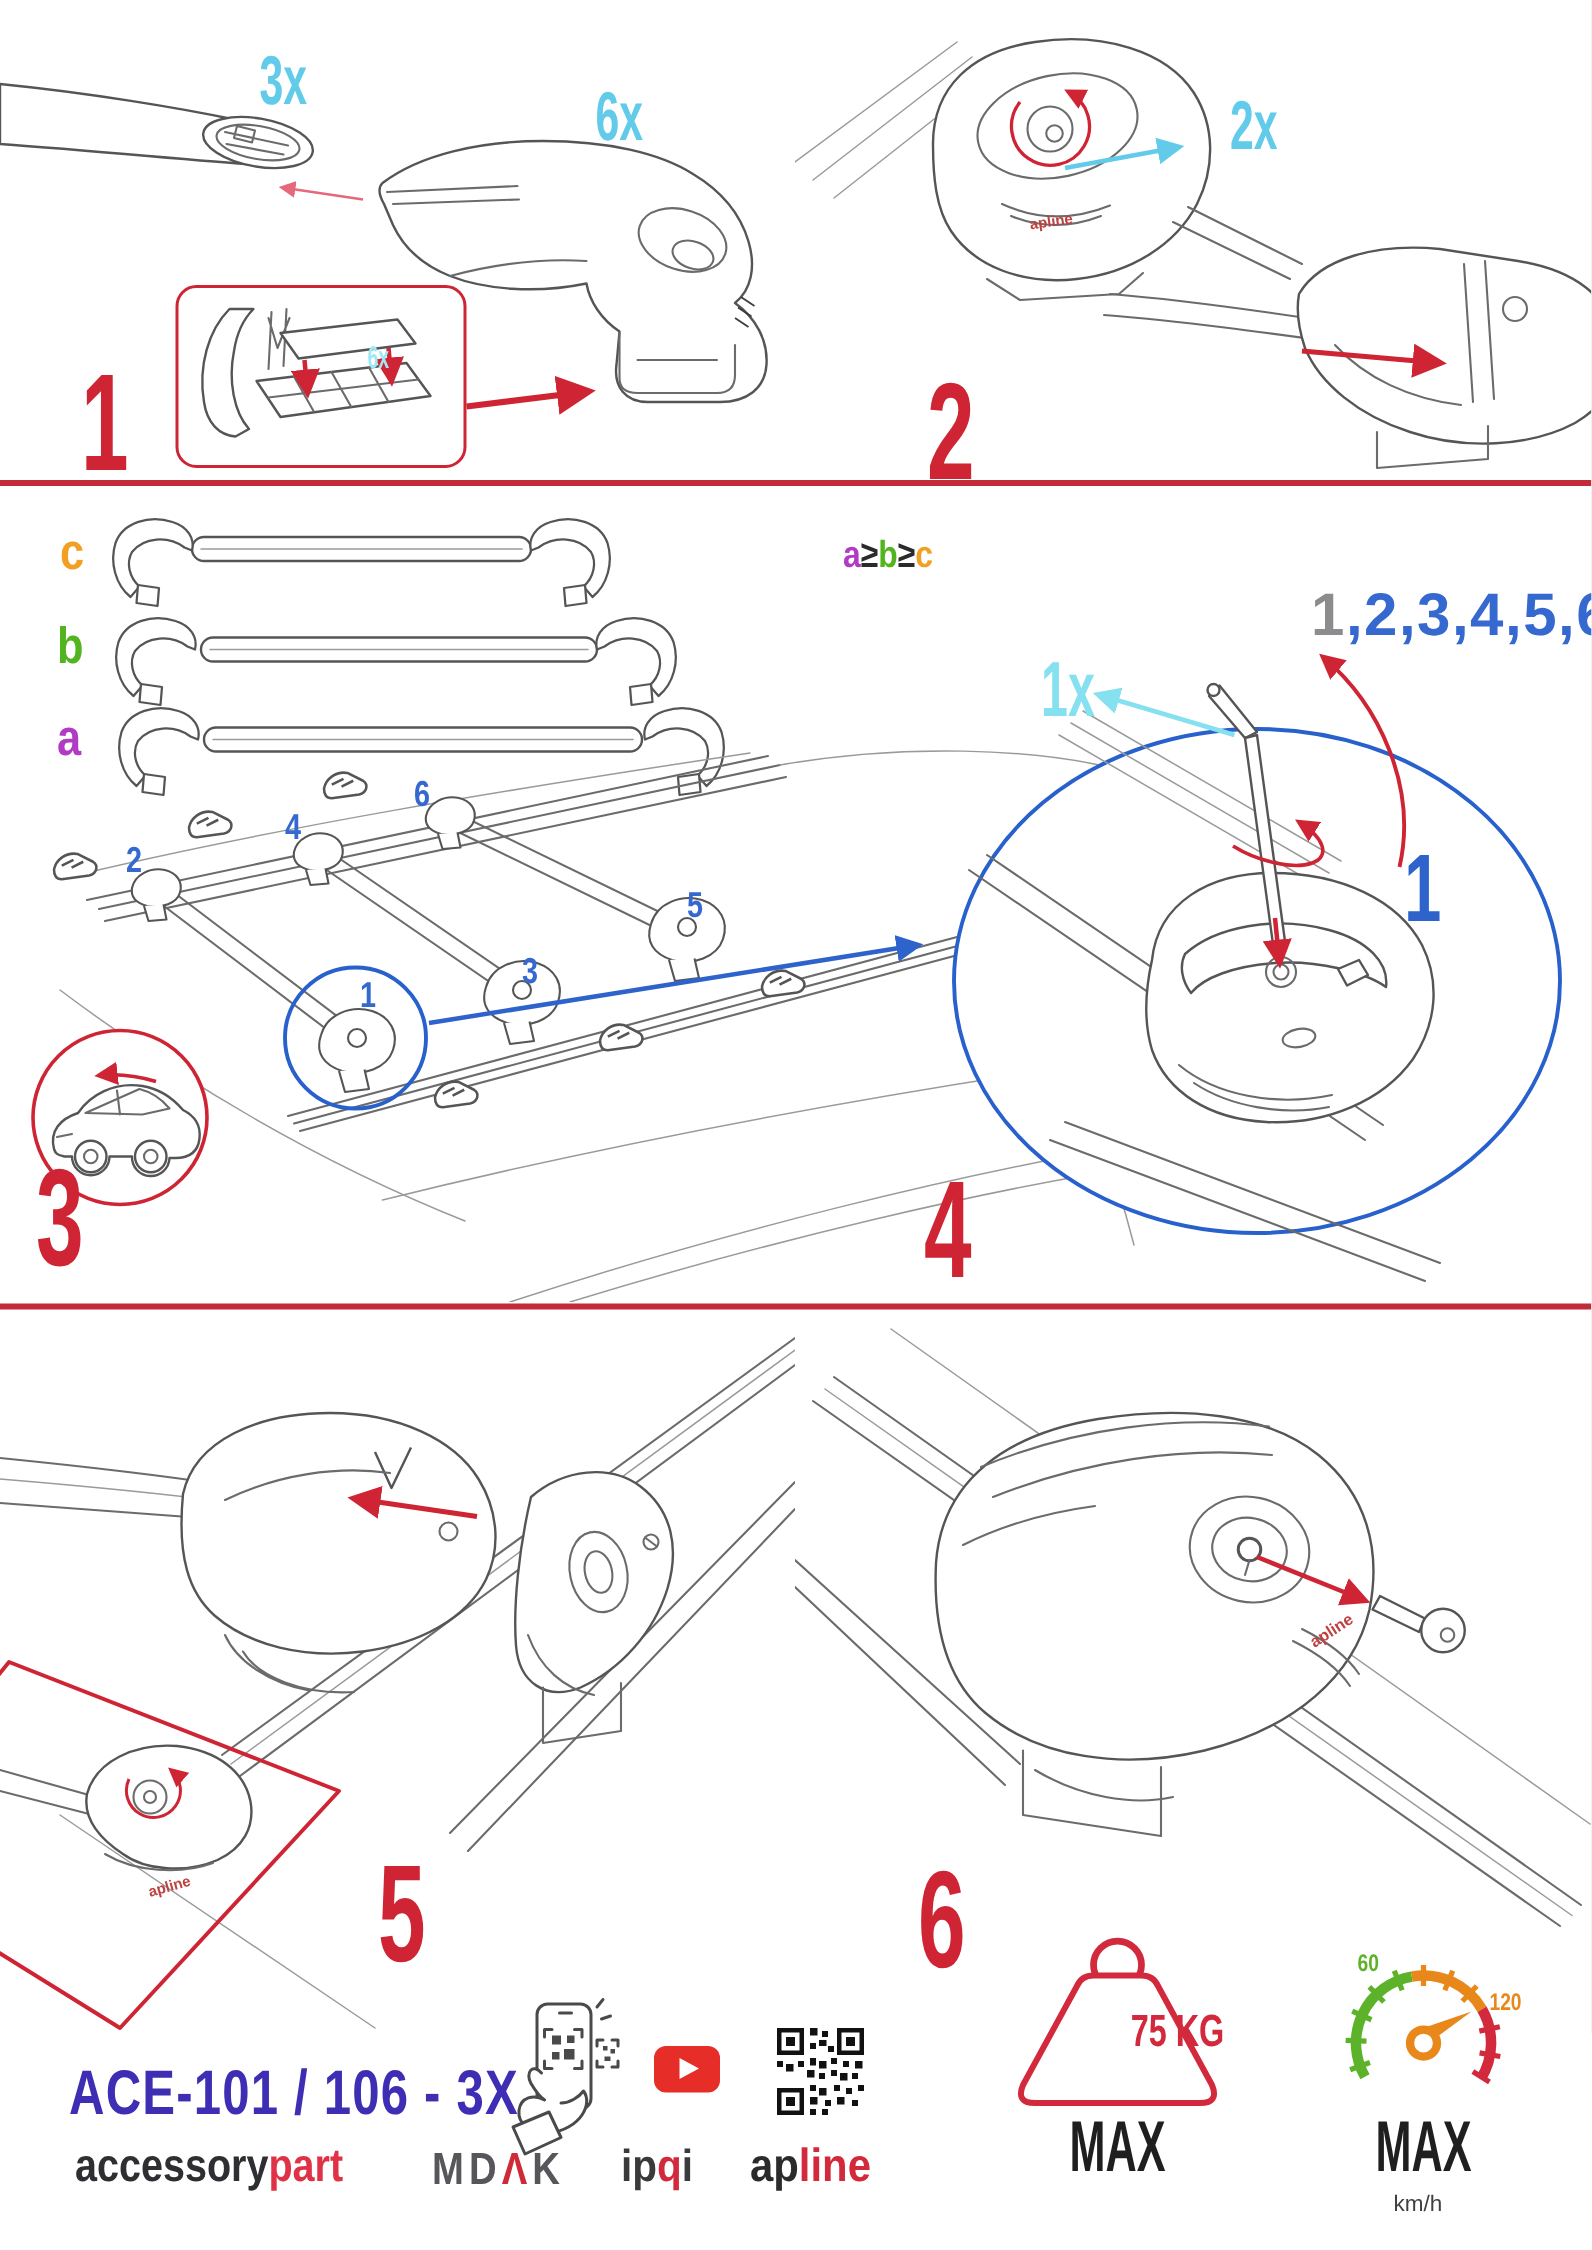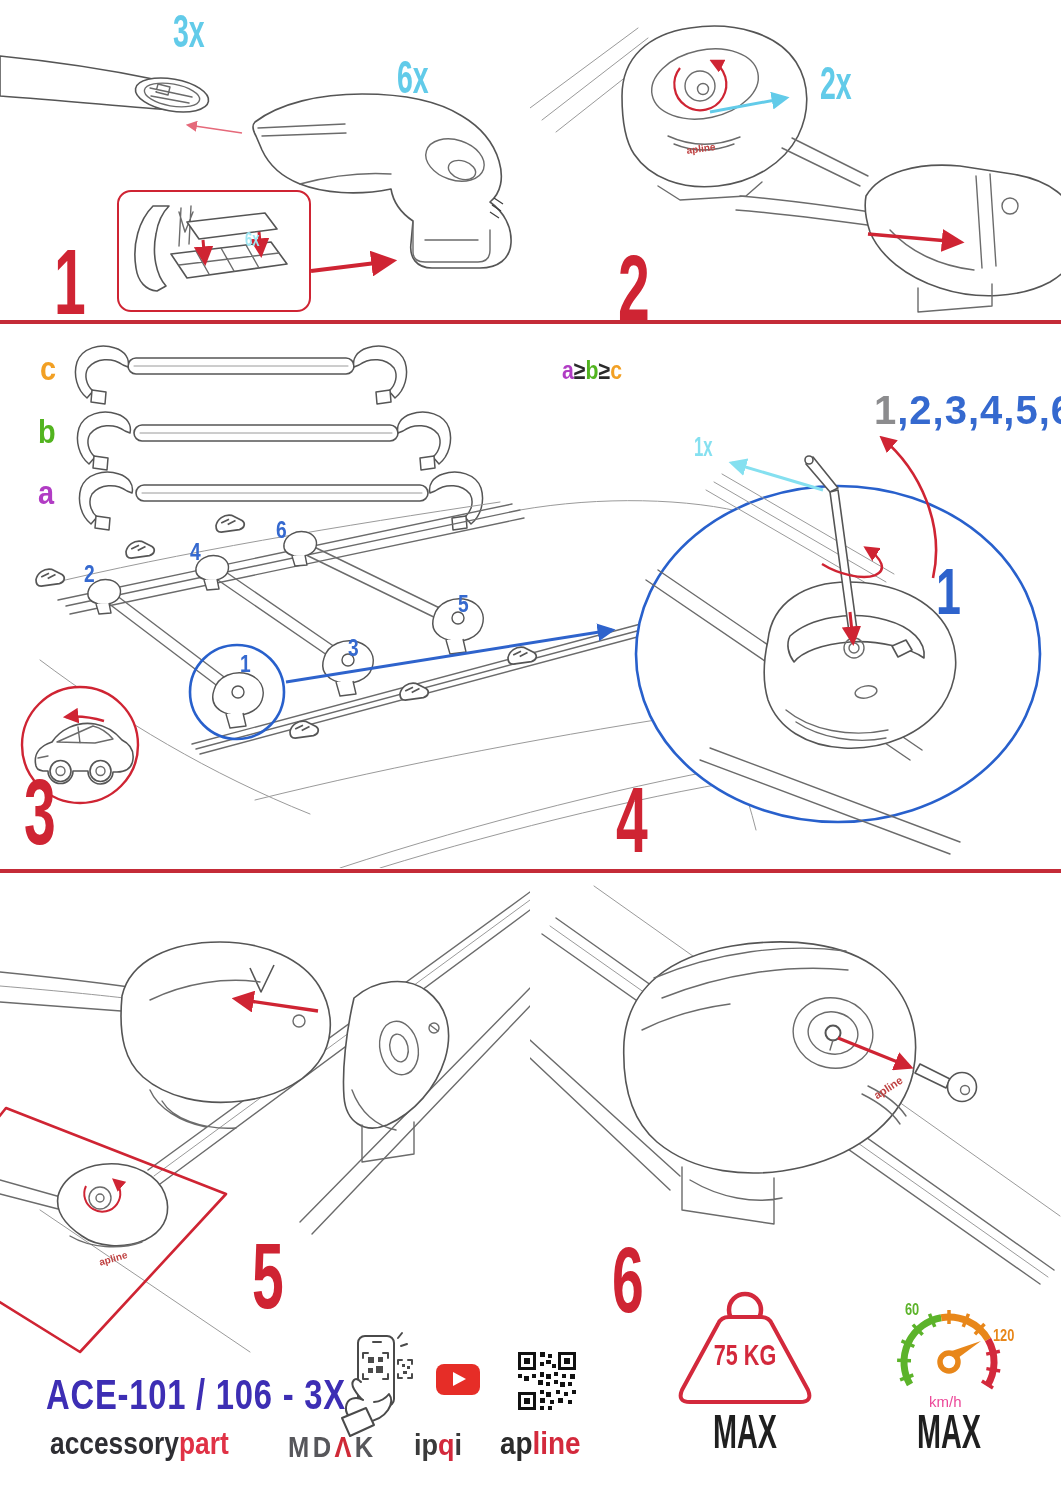--- a/index.html
+++ b/index.html
@@ -2,21 +2,21 @@
 <html><head>
 <meta charset="utf-8">
 <style>
   html,body{margin:0;padding:0;background:#e8e8e8;}
   .page{position:relative;width:1061px;height:1500px;background:#ffffff;overflow:hidden;
         font-family:"Liberation Sans",sans-serif;}
   .t{position:absolute;white-space:nowrap;line-height:1;}
   .cond{display:inline-block;transform:scaleX(.62);transform-origin:left top;}
   .stepnum{font-size:92px;font-weight:700;color:#cf2433;}
   .qty{font-size:46px;font-weight:600;color:#62cbe9;}
-  .qty-lt{font-size:27px;font-weight:600;color:#85e0f0;}
+  .qty-lt{font-size:52px;font-weight:600;color:#85e0f0;}
   .qty-sm{font-size:21px;font-weight:600;color:#9fe8f4;}
   .pos{font-size:24px;font-weight:700;color:#3569cf;transform:scaleX(.8);transform-origin:left top;display:inline-block;}
   .barletter{font-size:34px;font-weight:700;transform:scaleX(.85);transform-origin:left top;display:inline-block;}
   .formula{font-size:25px;font-weight:700;transform:scaleX(.85);transform-origin:left top;}
   .seq{font-size:40px;font-weight:700;transform:scaleX(.8);transform-origin:left top;letter-spacing:1px;}
   .callout1{font-size:64px;font-weight:700;color:#2e63cc;transform:scaleX(.7);transform-origin:left top;}
   .divider{position:absolute;left:0;width:1061px;height:4px;background:#c42b38;}
   .inset1{position:absolute;left:117px;top:190px;width:190px;height:118px;border:2.5px solid #cf2433;border-radius:14px;background:#fff;}
   .brandmark{font-size:10px;font-weight:700;color:#bf4040;transform-origin:left top;}
   .code{font-size:42px;font-weight:700;color:#3d2eb4;letter-spacing:1px;transform:scaleX(.78);transform-origin:left top;}
@@ -83,21 +83,21 @@
     <path class="ln" d="M62,16 L60,54 M72,14 L70,52 M60,20 L66,40 L74,20"></path>
     <path class="bl" d="M52,62 L152,50 L168,72 L68,86 Z"></path>
     <path class="ln" d="M77,59 L90,82 M102,56 L115,79 M127,53 L140,76 M60,73 L160,61"></path>
     <path class="bl" d="M68,30 L146,21 L158,37 L80,47 Z"></path>
     <line x1="84" y1="48" x2="86" y2="70" stroke="#cf2433" stroke-width="3" marker-end="url(#mR)"></line>
     <line x1="140" y1="40" x2="142" y2="62" stroke="#cf2433" stroke-width="3" marker-end="url(#mR)"></line>
   </svg>
   <span class="t qty-sm" style="left:126px;top:36px"><span class="cond">6x</span></span>
 </div>
 
-<span class="t qty" style="left:173px;top:8px"><span class="cond">3x</span></span>
+<span class="t qty" style="left:173px;top:30px"><span class="cond">3x</span></span>
 <span class="t qty" style="left:397px;top:54px"><span class="cond">6x</span></span>
 <span class="t stepnum" style="left:54px;top:236px"><span class="cond">1</span></span>
 
 <svg style="left:530px;top:0" width="531" height="322" viewBox="0 0 531 322">
   <path class="lnt" d="M0,108 L108,28 M12,120 L118,38 M26,132 L130,50"></path>
 
   <path class="bl" d="M92,96 C92,58 118,34 160,28 C205,21 248,34 266,62 C280,84 280,112 268,136 C254,163 224,182 188,186 C152,190 120,178 104,154 C94,139 92,118 92,96 Z"></path>
   <ellipse class="ln" cx="175" cy="84" rx="54" ry="34" transform="rotate(-12 175 84)"></ellipse>
   <circle class="ln" cx="170" cy="86" r="15"></circle>
   <circle class="ln" cx="173" cy="89" r="5.5"></circle>
@@ -325,21 +325,21 @@
         <rect x="8" y="48" width="6" height="6" fill="#111"></rect>
       </g>
   <path fill="#111" d="M24,2h5v5h-5z M32,4h4v4h-4z M24,12h4v4h-4z M30,10h5v4h-5z M36,14h4v4h-4z M2,24h4v4h-4z M8,26h5v5h-5z M16,24h4v4h-4z M24,22h4v5h-4z M30,24h5v5h-5z M38,22h4v4h-4z M46,24h4v4h-4z M54,24h5v5h-5z M22,30h5v5h-5z M30,32h4v4h-4z M38,30h4v4h-4z M44,32h5v5h-5z M52,32h4v4h-4z M24,40h4v4h-4z M30,42h5v5h-5z M40,40h4v4h-4z M48,42h4v4h-4z M56,40h4v4h-4z M24,48h5v5h-5z M34,50h4v4h-4z M42,48h5v5h-5z M52,50h4v4h-4z M24,56h4v4h-4z M32,56h4v4h-4z"></path>
 </svg>
 <span class="t apline" style="left:500px;top:1428px"><span>ap</span><span style="color:#d3293c">line</span></span>
 
 <svg style="left:672px;top:1286px" width="146" height="126" viewBox="0 0 146 126">
   <circle cx="73" cy="24" r="16" fill="none" stroke="#d3293c" stroke-width="4.5"></circle>
   <path d="M46,38 L10,104 Q5,116 18,116 L128,116 Q141,116 136,104 L100,38 Q97,31 89,31 L57,31 Q49,31 46,38 Z" fill="#fff" stroke="#d3293c" stroke-width="4" stroke-linejoin="round"></path>
 </svg>
-<span class="t" style="left:672px;top:1340px;width:146px">
+<span class="t" style="left:712px;top:1340px;width:146px">
       <span class="kglbl">75 KG</span>
     </span>
 <span class="t" style="left:672px;top:1408px;width:146px">
       <span class="maxlbl">MAX</span>
     </span>
 
 <svg style="left:884px;top:1298px" width="130" height="110" viewBox="0 0 130 110">
   <path d="M26,86.5 A45,45 0 0 1 57.2,19.7" fill="none" stroke="#5cb32a" stroke-width="7"></path>
   <path d="M57.2,19.7 A45,45 0 0 1 104,41.5" fill="none" stroke="#e8871a" stroke-width="7"></path>
   <path d="M104,41.5 A45,45 0 0 1 103.2,87.9" fill="none" stroke="#d3293c" stroke-width="7"></path>
@@ -354,18 +354,18 @@
     <line x1="90.9" y1="36.2" x2="100.5" y2="26" stroke="#e8871a"></line>
     <line x1="102.2" y1="56.1" x2="115.9" y2="53.2" stroke="#d3293c"></line>
     <line x1="102.4" y1="70.6" x2="116.2" y2="73" stroke="#d3293c"></line>
     <line x1="97.9" y1="83" x2="109" y2="90" stroke="#d3293c"></line>
   </g>
   <polygon points="97,43 62.5,68.5 59,56" fill="#e8871a"></polygon>
   <circle cx="65" cy="64" r="9" fill="#fff" stroke="#e8871a" stroke-width="5.5"></circle>
 </svg>
 <span class="t spdsm" style="left:905px;top:1302px;font-size:16px;color:#5cb32a">60</span>
 <span class="t spdsm" style="left:993px;top:1328px;font-size:16px;color:#e8871a">120</span>
-<span class="t" style="left:929px;top:1394px;font-size:15px;color:#ec4899">km/h</span>
+<span class="t" style="left:929px;top:1462px;font-size:15px;color:#404040">km/h</span>
 <span class="t" style="left:884px;top:1408px;width:130px">
       <span class="maxlbl">MAX</span>
     </span>
 
 </div>
 
 </body></html>

